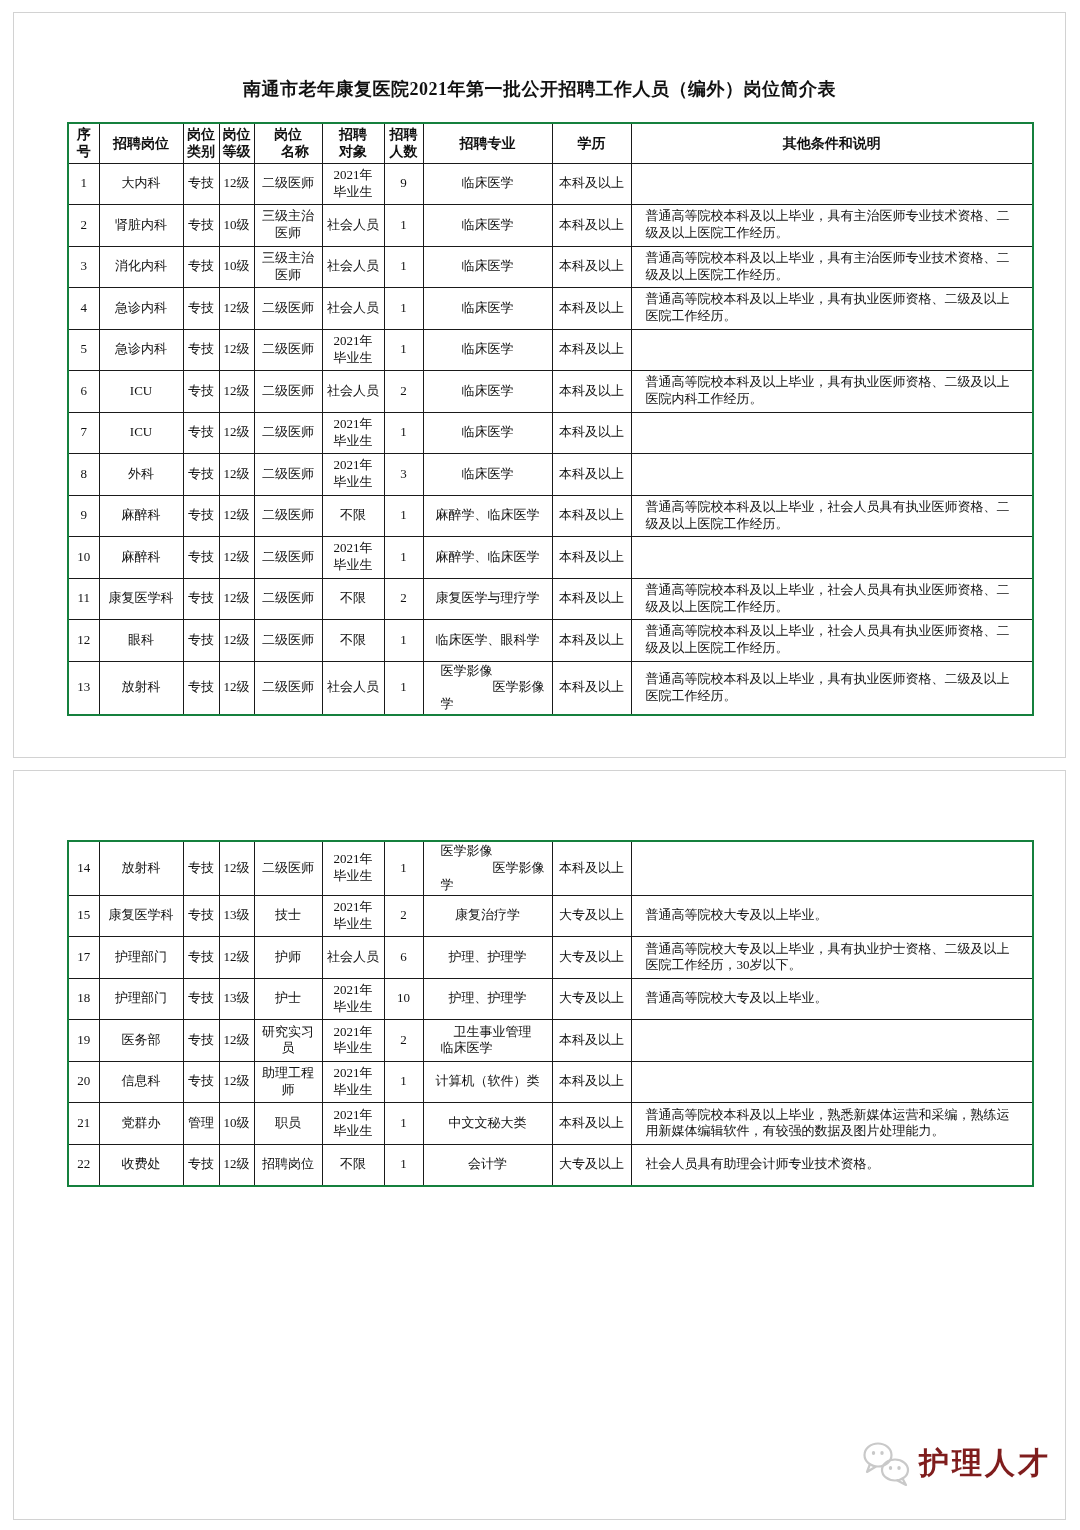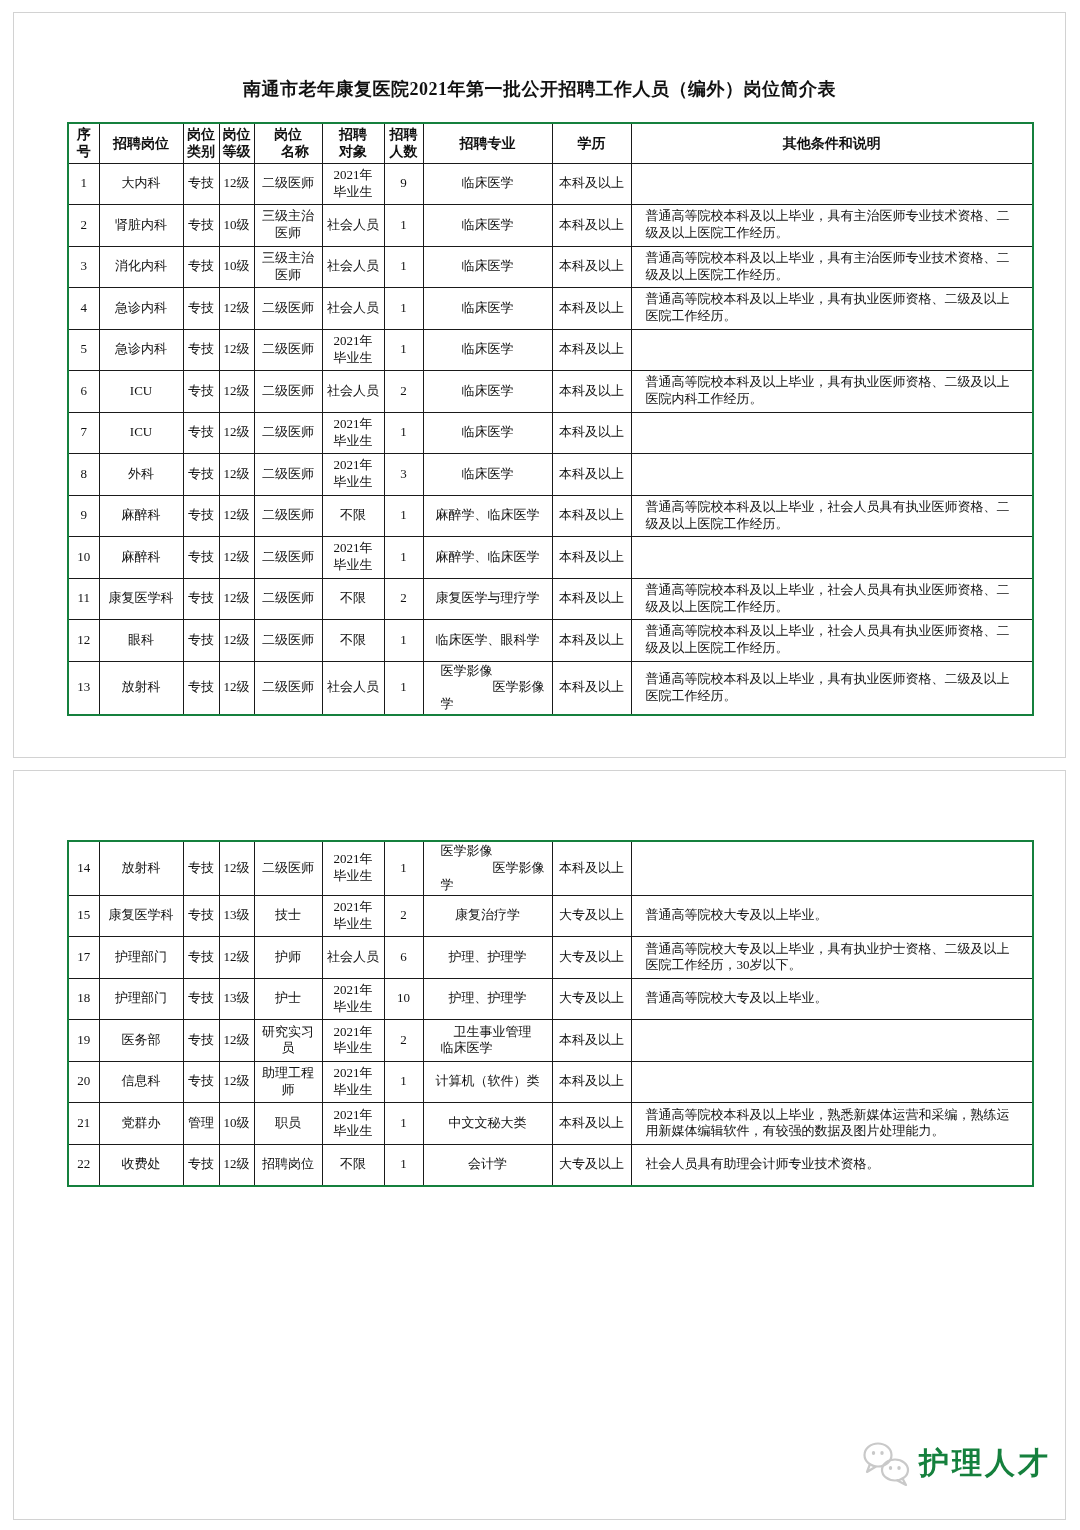--- a/index.html
+++ b/index.html
@@ -35,21 +35,21 @@
     padding:1px 2px;
   }
   td.pre{white-space:pre-line;}
   td.left{text-align:left;padding-left:17px;}
   td.c10{text-align:left;padding:2px 14px;}
   .watermark{
     position:absolute;right:14px;bottom:32px;display:flex;align-items:center;
   }
   .watermark-icon{margin-right:5px;filter:drop-shadow(1px 1px 0 #ffffff);}
   .watermark-text{
-    font-size:30px;font-weight:bold;color:#15803d;letter-spacing:3px;
+    font-size:30px;font-weight:bold;color:#7f1d1d;letter-spacing:3px;
     text-shadow:1px 1px 0 #ffffff,2px 2px 1px #ffffff;white-space:nowrap;
   }
 </style>
 </head>
 <body>
 
 <div class="page" id="page1">
   <div class="title">南通市老年康复医院2021年第一批公开招聘工作人员（编外）岗位简介表</div>
   <table class="roster">
     <colgroup>

